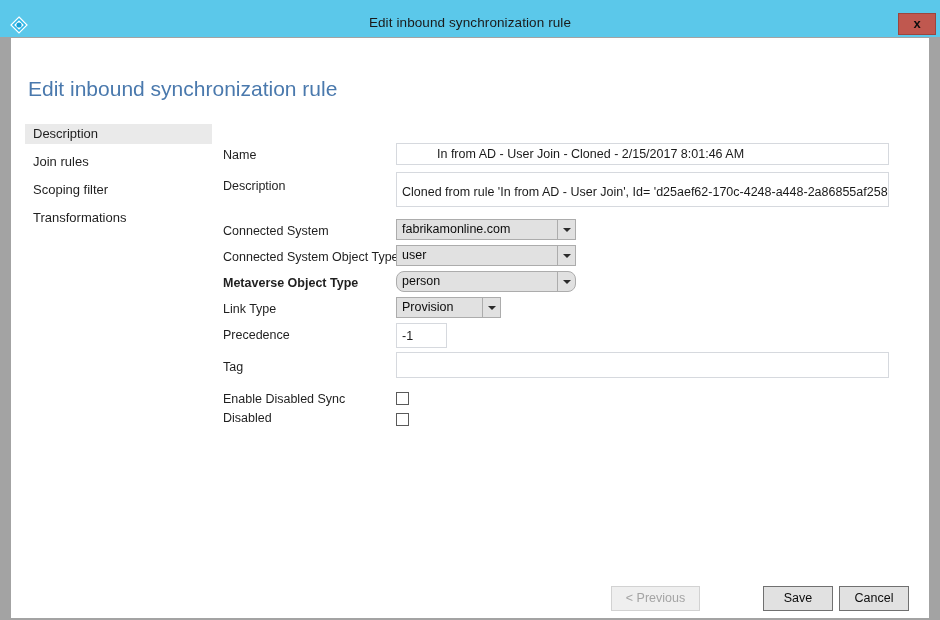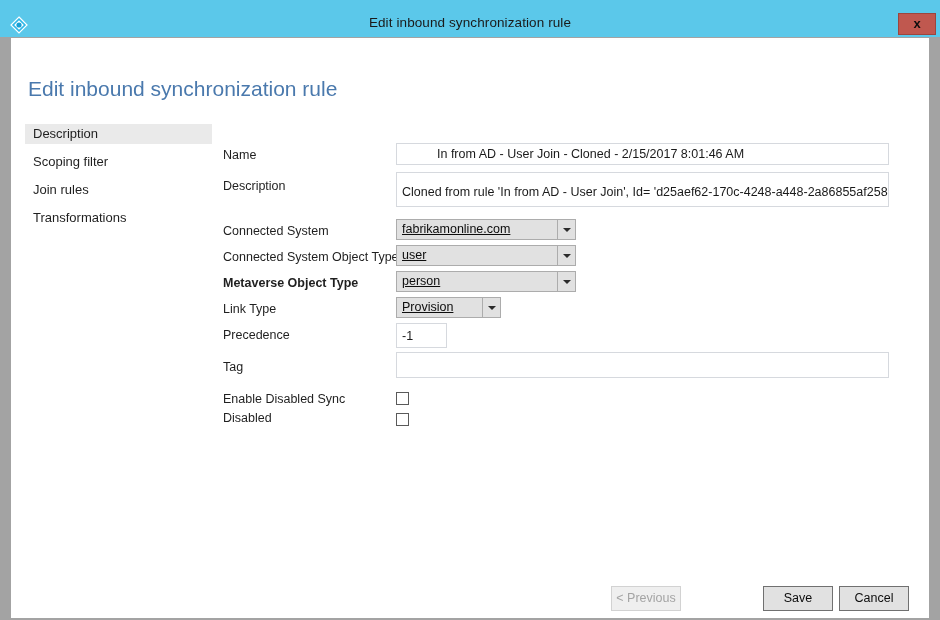--- a/index.html
+++ b/index.html
@@ -152,21 +152,20 @@
   .combo-text {
     position: absolute;
     left: 5px; top: 0;
     right: 20px;
     height: 19px;
     line-height: 19px;
     font-size: 12.5px;
     color: #0d0d0d;
     overflow: hidden;
     white-space: nowrap;
-    text-decoration: underline;
   }
   .combo-btn {
     position: absolute;
     right: 0; top: 0;
     width: 18px; height: 19px;
     border-left: 1px solid #acacac;
     box-sizing: border-box;
   }
   .combo-btn::after {
     content: "";
@@ -226,22 +225,22 @@
     <div class="title-text">Edit inbound synchronization rule</div>
     <div class="close-button">x</div>
   </div>
 
   <div class="page">
 
     <div class="page-title">Edit inbound synchronization rule</div>
 
     <div class="nav">
       <div class="nav-item selected">Description</div>
+      <div class="nav-item">Join rules</div>
       <div class="nav-item">Scoping filter</div>
-      <div class="nav-item">Join rules</div>
       <div class="nav-item">Transformations</div>
     </div>
 
     <div class="form">
 
       <div class="flabel" style="top:28px;">Name</div>
       <input class="tinput single" style="left: 173px; top: 23px; width: 493px;" value="In from AD - User Join - Cloned - 2/15/2017 8:01:46 AM">
 
       <div class="flabel" style="top:59px;">Description</div>
       <textarea class="tarea" style="left: 173px; top: 52px; width: 493px; height: 35px;">Cloned from rule 'In from AD - User Join', Id= 'd25aef62-170c-4248-a448-2a86855af258', At 2/15/2017 8:01:46 AM</textarea>
@@ -252,21 +251,21 @@
         <div class="combo-btn"></div>
       </div>
 
       <div class="flabel" style="top:130px;">Connected System Object Type</div>
       <div class="combo" style="left:173px; top:125px; width:180px;">
         <div class="combo-text">user</div>
         <div class="combo-btn"></div>
       </div>
 
       <div class="flabel" style="top:156px;font-weight:bold;">Metaverse Object Type</div>
-      <div class="combo" style="left:173px; top:151px; width:180px;">
+      <div class="combo" style="left:173px; top:151px; width:180px;border-radius:8px;">
         <div class="combo-text">person</div>
         <div class="combo-btn"></div>
       </div>
 
       <div class="flabel" style="top:182px;">Link Type</div>
       <div class="combo" style="left:173px; top:177px; width:105px;">
         <div class="combo-text">Provision</div>
         <div class="combo-btn"></div>
       </div>
 
@@ -277,19 +276,19 @@
       <input class="tinput" style="left: 173px; top: 232px; width: 493px; height: 26px; line-height: 24px;">
 
       <div class="flabel" style="top:272px;">Enable Disabled Sync</div>
       <div class="cbox" style="left:173px; top:272px;"></div>
 
       <div class="flabel" style="top:291px;">Disabled</div>
       <div class="cbox" style="left:173px; top:293px;"></div>
 
     </div>
 
-    <button class="btn disabled" style="left:600px; top:548px; width:70px;">&lt; Previous</button>
+    <button class="btn disabled" style="left:600px; top:548px; width:89px;">&lt; Previous</button>
     <button class="btn" style="left:676px; top:548px; width:90px;margin-top:36px;">Next &gt;</button>
     <button class="btn" style="left:752px; top:548px; width:70px;">Save</button>
     <button class="btn" style="left:828px; top:548px; width:70px;">Cancel</button>
 
   </div>
 </div>
 
 </body></html>

